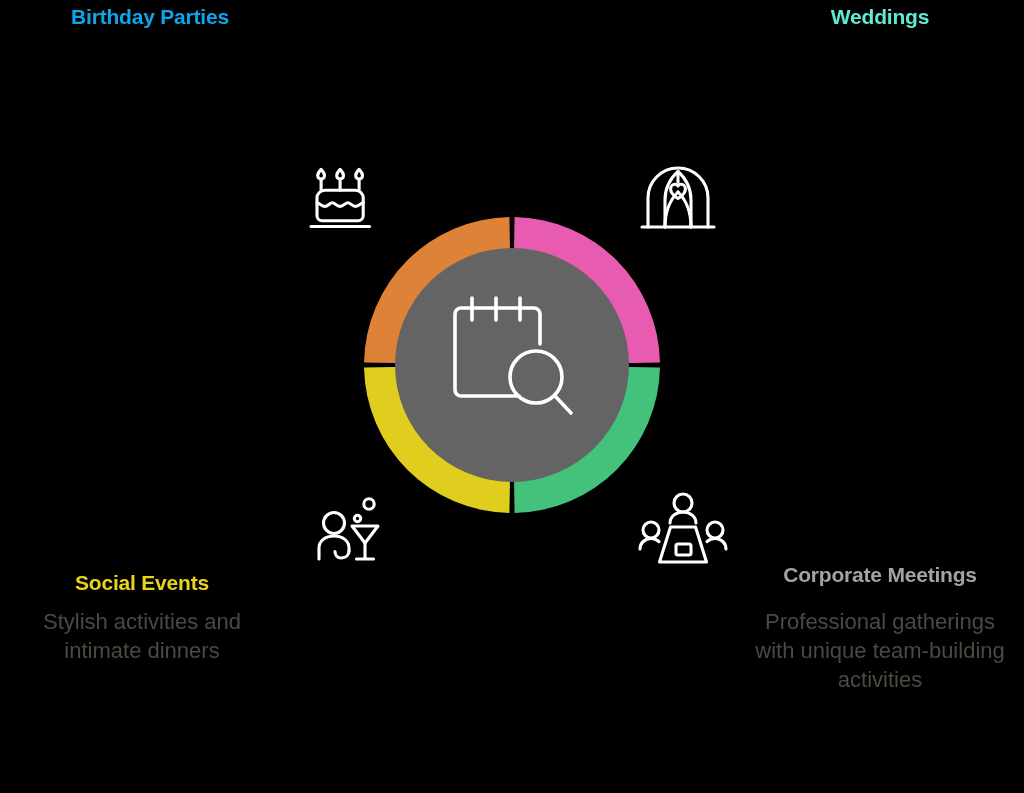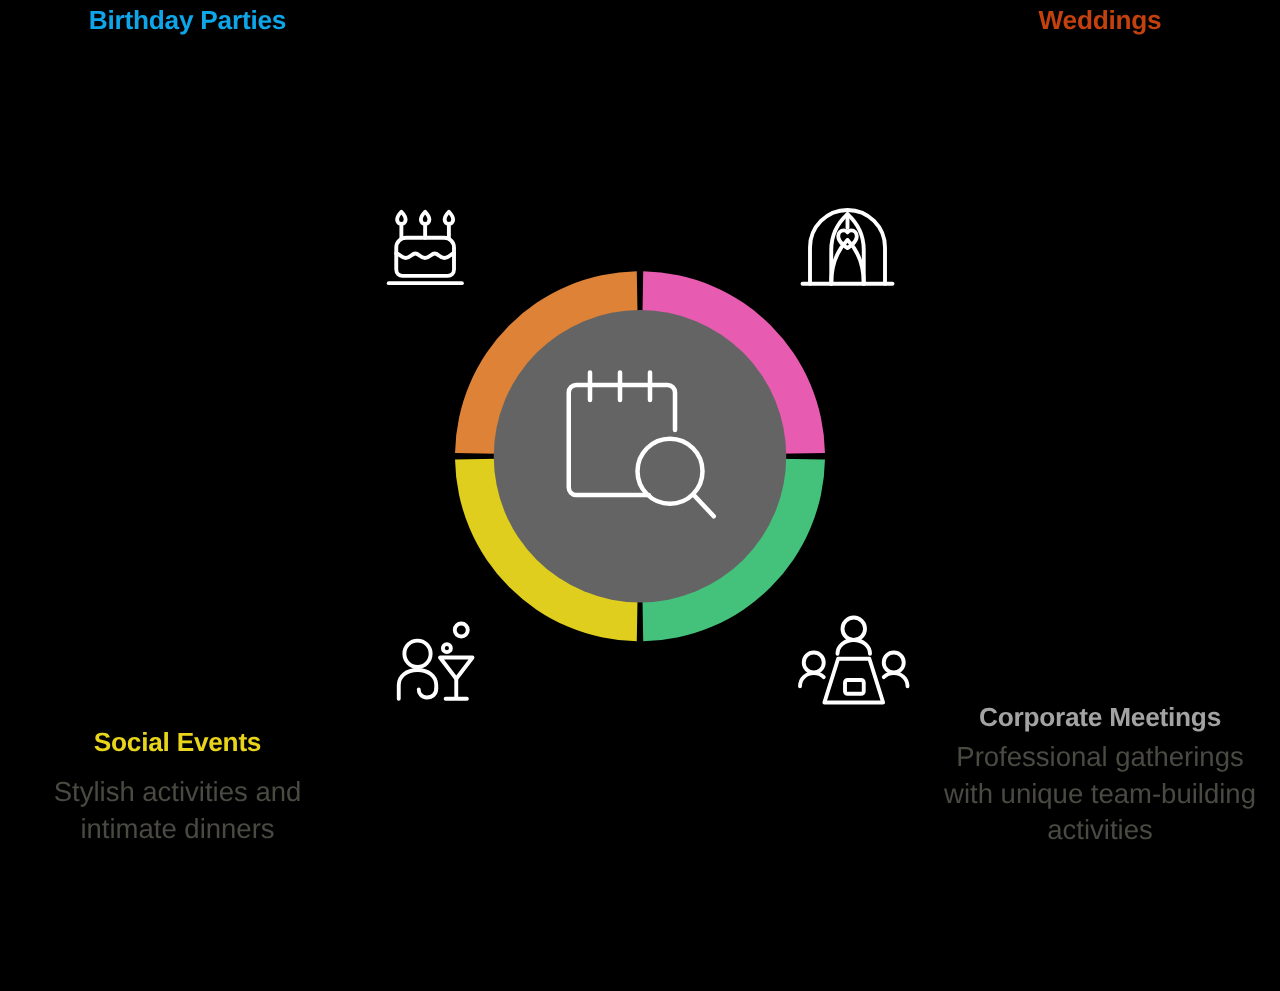--- a/index.html
+++ b/index.html
@@ -32,24 +32,24 @@
   .textblock .body {
     font-size: 22px;
     font-weight: normal;
     color: #4a4a42;
     line-height: 1.33;
     margin: 0;
   }
 
   #tb-birthday { left: 22px;  top: 4px; }
   #tb-wedding  { left: 752px; top: 4px; }
-  #tb-social   { left: 14px;  top: 582px; }
+  #tb-social   { left: 14px;  top: 570px; }
   #tb-corp     { left: 752px; top: 562px; }
 
-  #tb-corp .body { margin-top: 2px; }
+  #tb-corp .body { margin-top: 18px; }
   #tb-corp .heading { margin-bottom: 2px; }
 
   
   #diagram {
     position: absolute;
     left: 0;
     top: 0;
     width: 1024px;
     height: 793px;
   }
@@ -147,21 +147,21 @@
     </g>
 
   </svg>
 </div>
 
 <div class="textblock" id="tb-birthday">
   <p class="heading" style="color:#0ea5e9">Birthday Parties</p>
 </div>
 
 <div class="textblock" id="tb-wedding">
-  <p class="heading" style="color:#c2410c">Weddings</p>
+  <p class="heading" style="color:#5eead4">Weddings</p>
 </div>
 
 <div class="textblock" id="tb-social">
   <p class="heading" style="color:#E8D41A">Social Events</p>
   <p class="body">Stylish activities and intimate dinners</p>
 </div>
 
 <div class="textblock" id="tb-corp">
   <p class="heading" style="color:#a3a3a3">Corporate Meetings</p>
   <p class="body">Professional gatherings with unique team-building activities</p>

